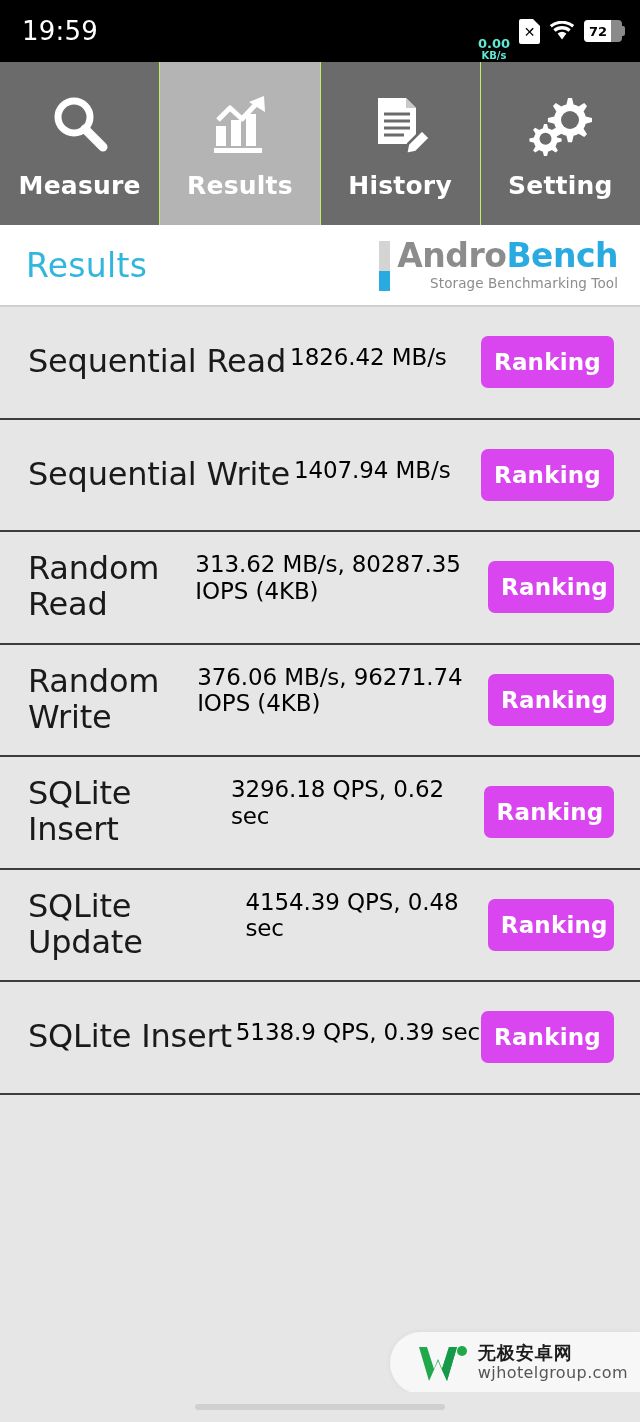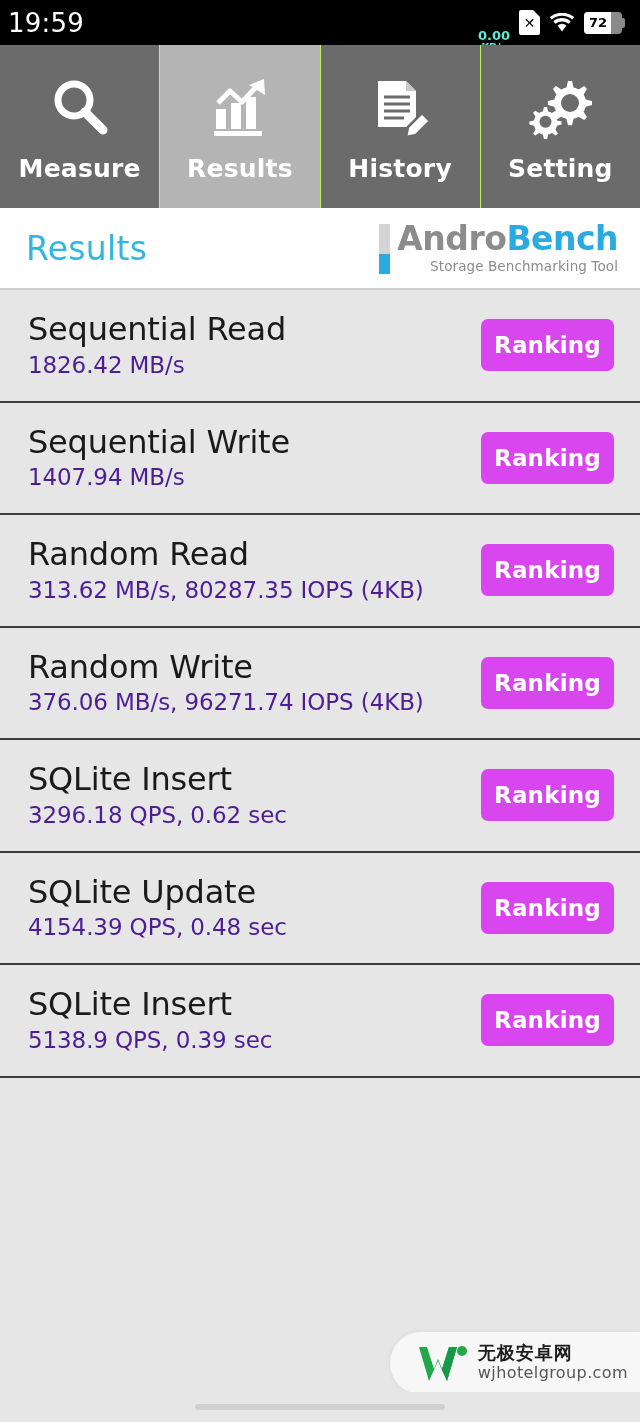--- a/index.html
+++ b/index.html
@@ -14,26 +14,26 @@
   .phone {
     position: relative;
     width: 640px;
     height: 1422px;
     background: #e6e6e6;
   }
 
   
   .status-bar {
     position: relative;
-    height: 45px;
+    height: 62px;
     background: #000000;
     display: flex;
     align-items: center;
     justify-content: space-between;
-    padding: 0 18px 0 8px;
+    padding: 0 18px 0 22px;
     color: #ffffff;
   }
   .status-clock {
     font-size: 26px;
     font-weight: 500;
     letter-spacing: 0.2px;
     color: #ffffff;
   }
   .status-right {
     display: flex;
@@ -200,31 +200,31 @@
     position: relative;
     height: 112.5px;
     display: flex;
     align-items: center;
     justify-content: space-between;
     padding: 0 26px 0 28px;
     border-bottom: 2px solid #3d3d3d;
     background: #e6e6e6;
   }
   .result-row:last-child { border-bottom: 2px solid #3d3d3d; }
-  .row-text { display: flex; flex-direction: column; gap: 4px; }
+  .row-text { display: flex; gap: 4px; }
   .row-title {
     font-size: 32px;
     color: #1a1a1a;
     font-weight: 400;
     letter-spacing: -0.2px;
     line-height: 1.12;
   }
   .row-value {
     font-size: 23px;
-    color: #4c1d95;
+    color: #000000;
     font-weight: 400;
     letter-spacing: -0.1px;
     line-height: 1.15;
   }
   .ranking-btn {
     min-width: 126px;
     height: 52px;
     background: #d946ef;
     border: none;
     border-radius: 7px;

